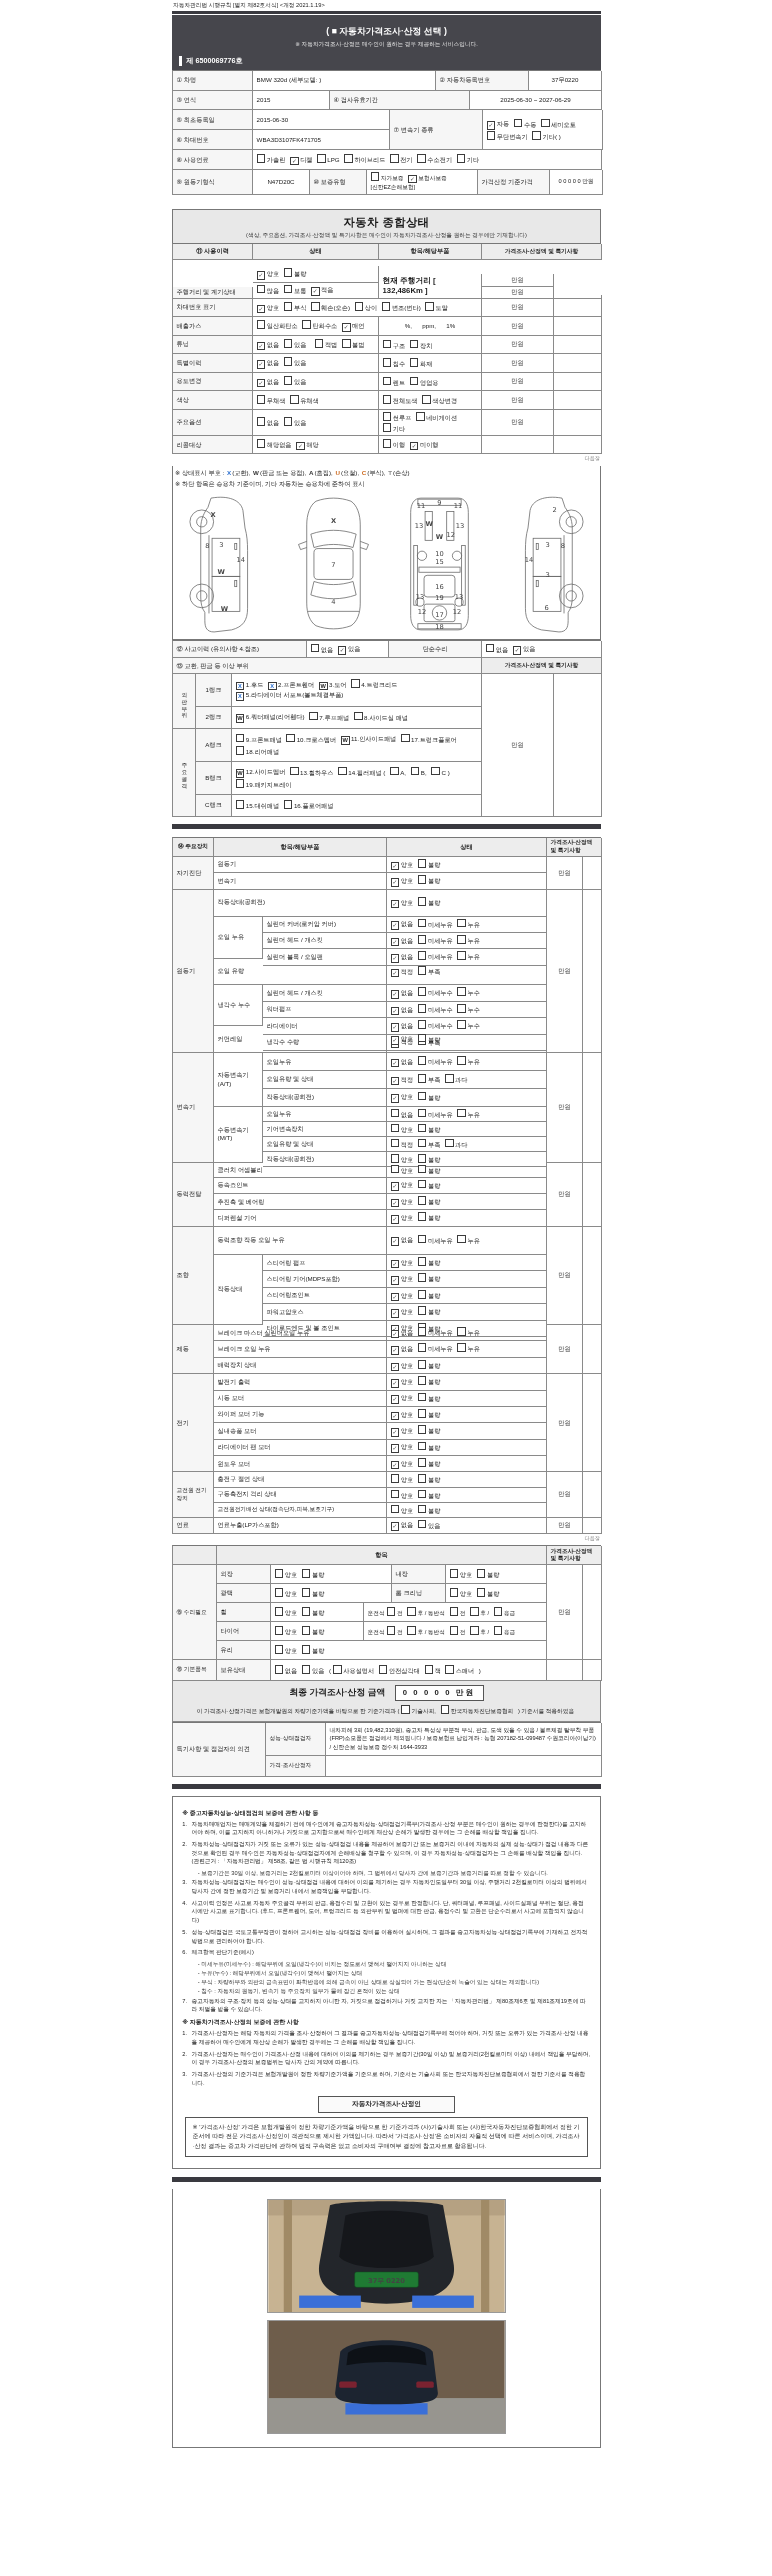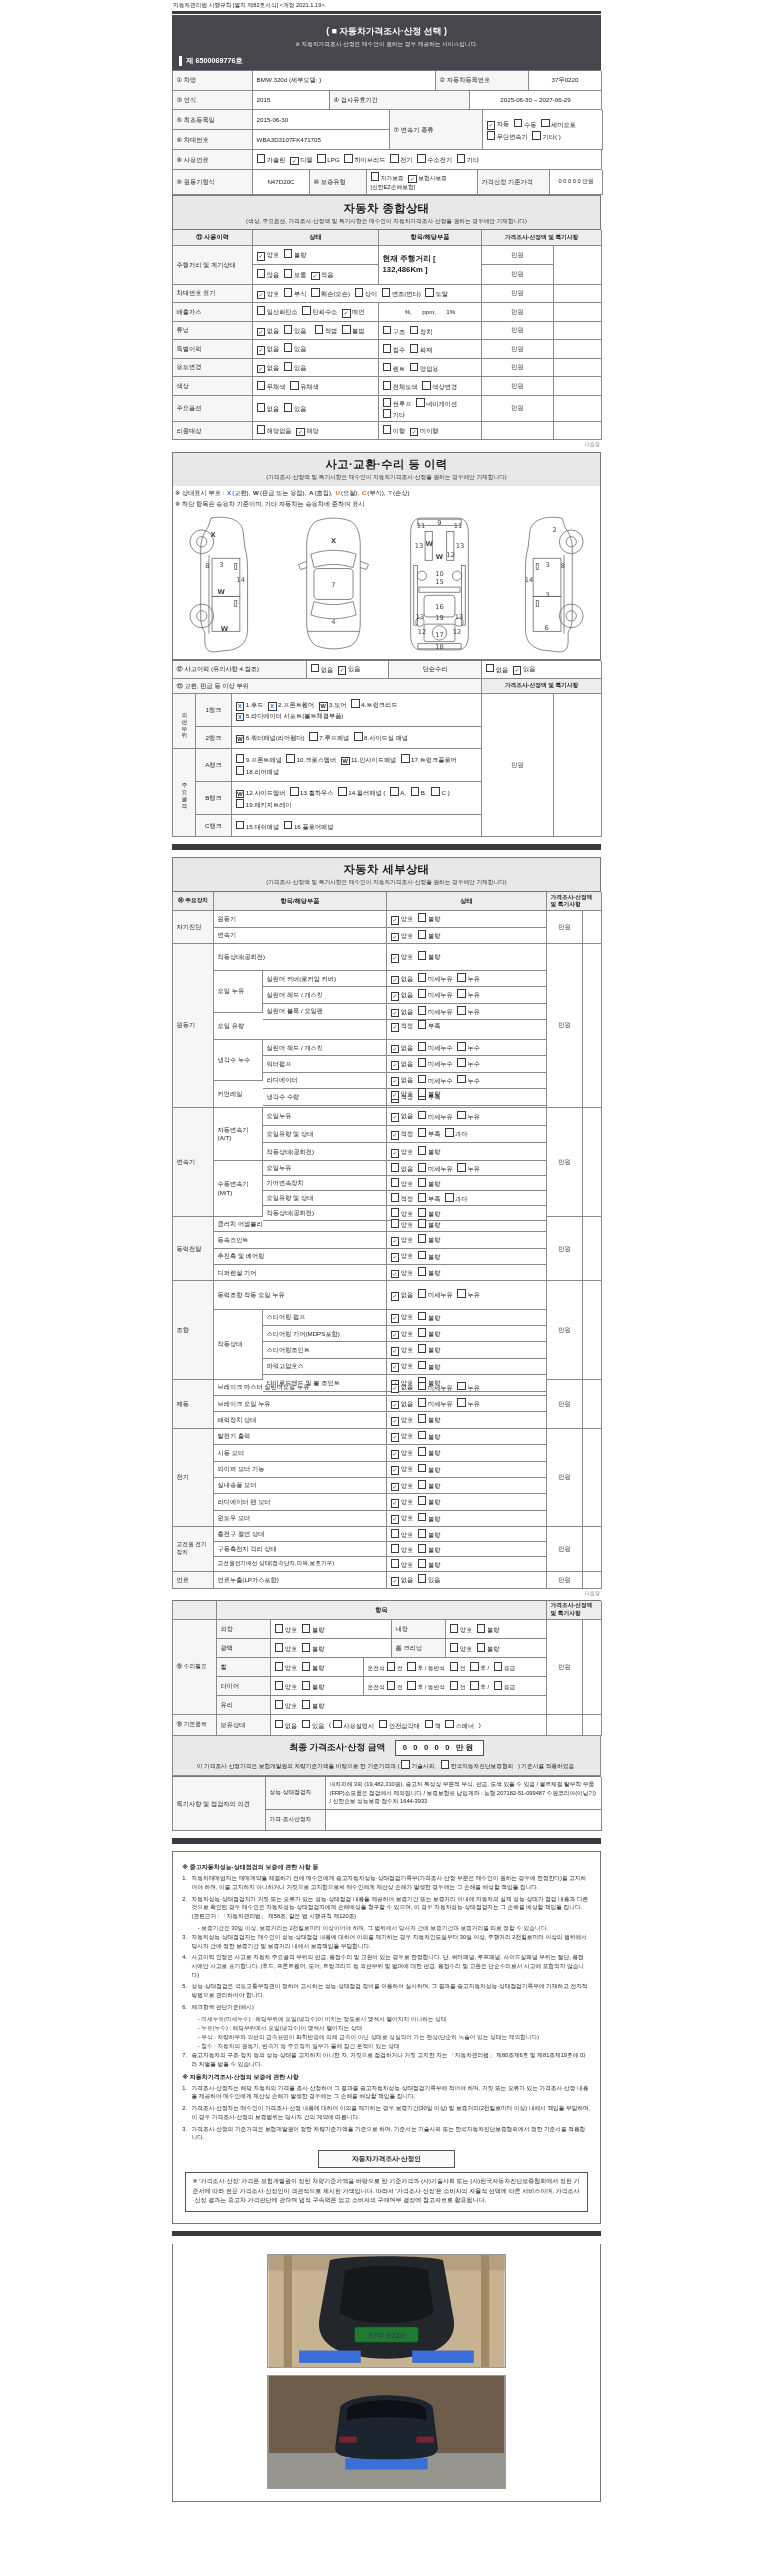--- a/index.html
+++ b/index.html
@@ -121,32 +121,32 @@
           <div class="fcell ctr" style="flex: 0 0 57px; width: 57px;">N47D20C</div>
           <div class="fcell lab" style="flex: 0 0 57px; width: 57px;">⑩ 보증유형</div>
           <div class="fcell small" style="flex: 0 0 111px; width: 111px;">
             <div class="cks"><span class="seg"><span class="cb"></span><span>자가보증</span></span><span class="seg"><span class="cb">✓</span><span>보험사보증</span></span><span class="seg txt">[신한EZ손해보험]</span></div>
           </div>
           <div class="fcell lab" style="flex: 0 0 72px; width: 72px;">가격산정 기준가격</div>
           <div class="fcell ctr small" style="flex: 0 0 53px; width: 53px;">0 0 0 0 0 만원</div>
         </div>
       </div>
 
-  <div class="sechead" style="margin-top:0">
+  <div class="sechead" style="margin-top:14px">
     <div class="st">자동차 종합상태</div>
     <div class="ss">(색상, 주요옵션, 가격조사·산정액 및 특기사항은 매수인이 자동차가격조사·산정을 원하는 경우에만 기재합니다)</div>
   </div>
   <div class="ftable">
         <div class="frow" style="min-height: 15.5px;">
           <div class="fcell hdr" style="flex: 0 0 80px; width: 80px;">⑪ 사용이력</div>
           <div class="fcell hdr" style="flex: 0 0 126px; width: 126px;">상태</div>
           <div class="fcell hdr" style="flex: 0 0 103px; width: 103px;">항목/해당부품</div>
           <div class="fcell hdr small" style="flex: 0 0 120px; width: 120px;">가격조사·산정액 및 특기사항</div>
         </div>
-        <div class="frow" style="min-height: 39px;">
+        <div class="frow" style="min-height: 39px; align-items: flex-end;">
           <div class="fcell lab" style="flex: 0 0 80px; width: 80px;">주행거리 및 계기상태</div>
           <div class="fcell nest" style="flex: 0 0 126px; width: 126px;">
             <div class="frow" style="flex: 1 1 0%;">
               <div class="fcell" style="flex: 1 1 0%;">
                 <div class="cks"><span class="seg"><span class="cb">✓</span><span>양호</span></span><span class="seg"><span class="cb"></span><span>불량</span></span></div>
               </div>
             </div>
             <div class="frow" style="flex: 1 1 0%;">
               <div class="fcell" style="flex: 1 1 0%;">
                 <div class="cks"><span class="seg"><span class="cb"></span><span>많음</span></span><span class="seg"><span class="cb"></span><span>보통</span></span><span class="seg"><span class="cb">✓</span><span>적음</span></span></div>
@@ -243,24 +243,20 @@
           </div>
           <div class="fcell" style="flex: 0 0 103px; width: 103px;">
             <div class="cks"><span class="seg"><span class="cb"></span><span>이행</span></span><span class="seg"><span class="cb">✓</span><span>미이행</span></span></div>
           </div>
           <div class="fcell" style="flex: 0 0 72px; width: 72px;"></div>
           <div class="fcell" style="flex: 0 0 48px; width: 48px;"></div>
         </div>
       </div>
   <div class="nextpg">다음장</div>
 
-  <div class="sechead">
-    <div class="st">사고·교환·수리 등 이력</div>
-    <div class="ss">(가격조사·산정액 및 특기사항은 매수인이 자동차가격조사·산정을 원하는 경우에만 기재합니다)</div>
-  </div>
   <div class="legend">
     <div id="legend-line1">※ 상태표시 부호 : <span class="sym" style="color: rgb(42, 111, 208);">X</span>(교환), <span class="sym" style="color: rgb(51, 51, 51);">W</span>(판금 또는 용접), <span class="sym" style="color: rgb(51, 51, 51);">A</span>(흠집), <span class="sym" style="color: rgb(204, 106, 31);">U</span>(요철), <span class="sym" style="color: rgb(204, 106, 31);">C</span>(부식), <span class="sym" style="color: rgb(138, 138, 138);">T</span>(손상)</div>
     <div style="margin-top:1.5px">※ 하단 항목은 승용차 기준이며, 기타 자동차는 승용차에 준하여 표시</div>
   </div>
   <div class="diagwrap">
     <svg width="97" height="140" viewBox="0 0 188 272">
       <g fill="none" stroke="#666" stroke-width="1.5">
         <path d="M62,8 C96,2 120,12 124,32 L128,66 C132,80 133,94 133,110 L133,222 C133,246 124,258 102,264 L68,268 C54,268 50,260 50,246 L50,230 C44,222 42,212 42,200 L42,66 C42,48 50,34 56,26 Z"></path>
         <circle cx="44" cy="54" r="23"></circle>
             <circle cx="44" cy="54" r="10"></circle>
@@ -421,24 +417,20 @@
               </div>
             </div>
           </div>
           <div class="fcell price" style="flex: 0 0 72px; width: 72px;">만원</div>
           <div class="fcell" style="flex: 0 0 48px; width: 48px;"></div>
         </div>
       </div>
 
   <div class="darkbar"></div>
 
-  <div class="sechead">
-    <div class="st">자동차 세부상태</div>
-    <div class="ss">(가격조사·산정액 및 특기사항은 매수인이 자동차가격조사·산정을 원하는 경우에만 기재합니다)</div>
-  </div>
   <div class="ftable">
         <div class="frow" style="min-height: 14.4px;">
           <div class="fcell hdr small" style="flex: 0 0 41px; width: 41px;">⑭ 주요장치</div>
           <div class="fcell hdr" style="flex: 0 0 173px; width: 173px;">항목/해당부품</div>
           <div class="fcell hdr" style="flex: 0 0 160px; width: 160px;">상태</div>
           <div class="fcell hdr small" style="flex: 0 0 55px; width: 55px;">가격조사·산정액 및 특기사항</div>
         </div>
         <div class="frow" style="min-height: 28px;">
           <div class="fcell lab" style="flex: 0 0 41px; width: 41px;">자기진단</div>
           <div class="fcell nest" style="flex: 0 0 333px; width: 333px;">

